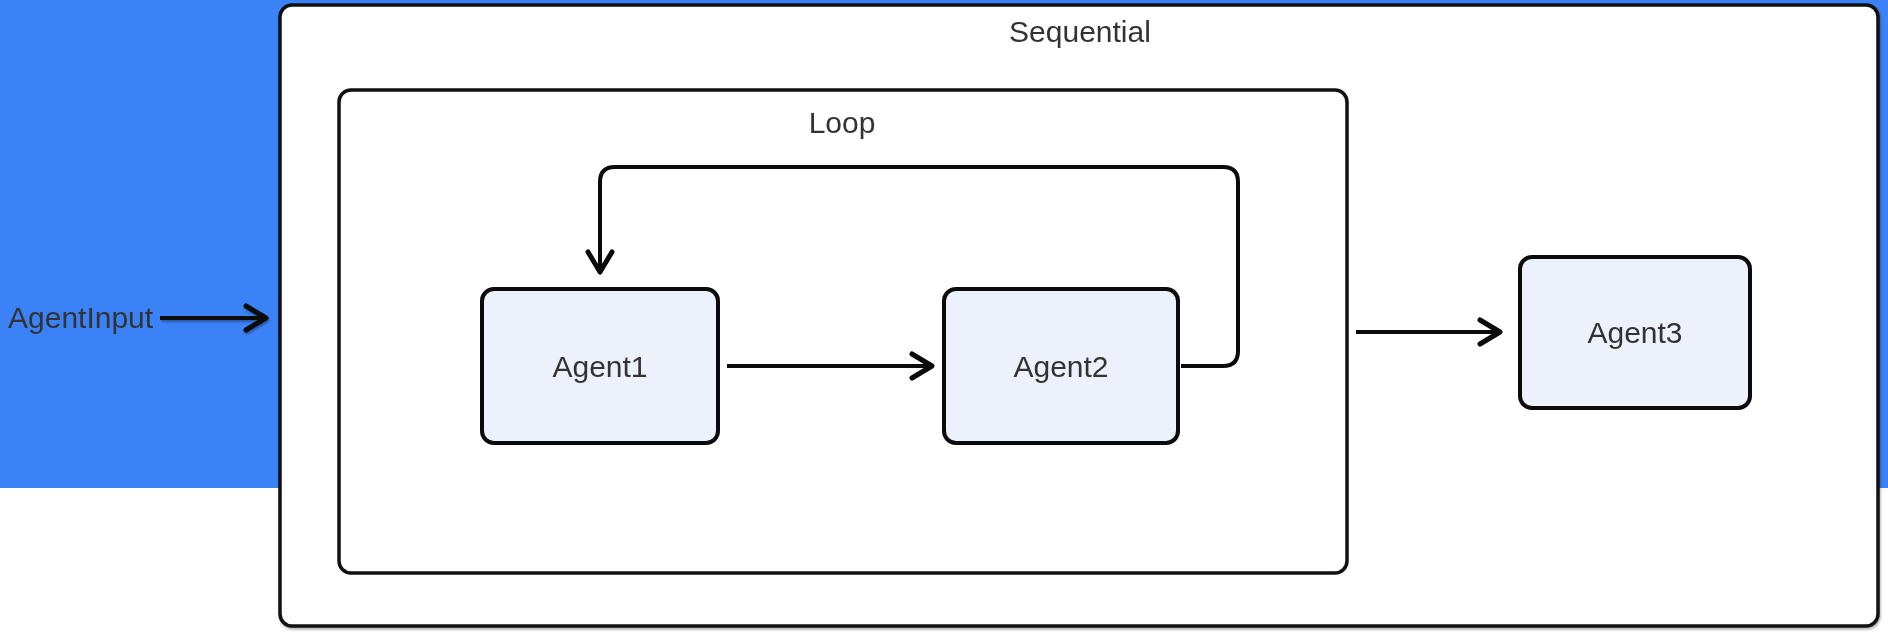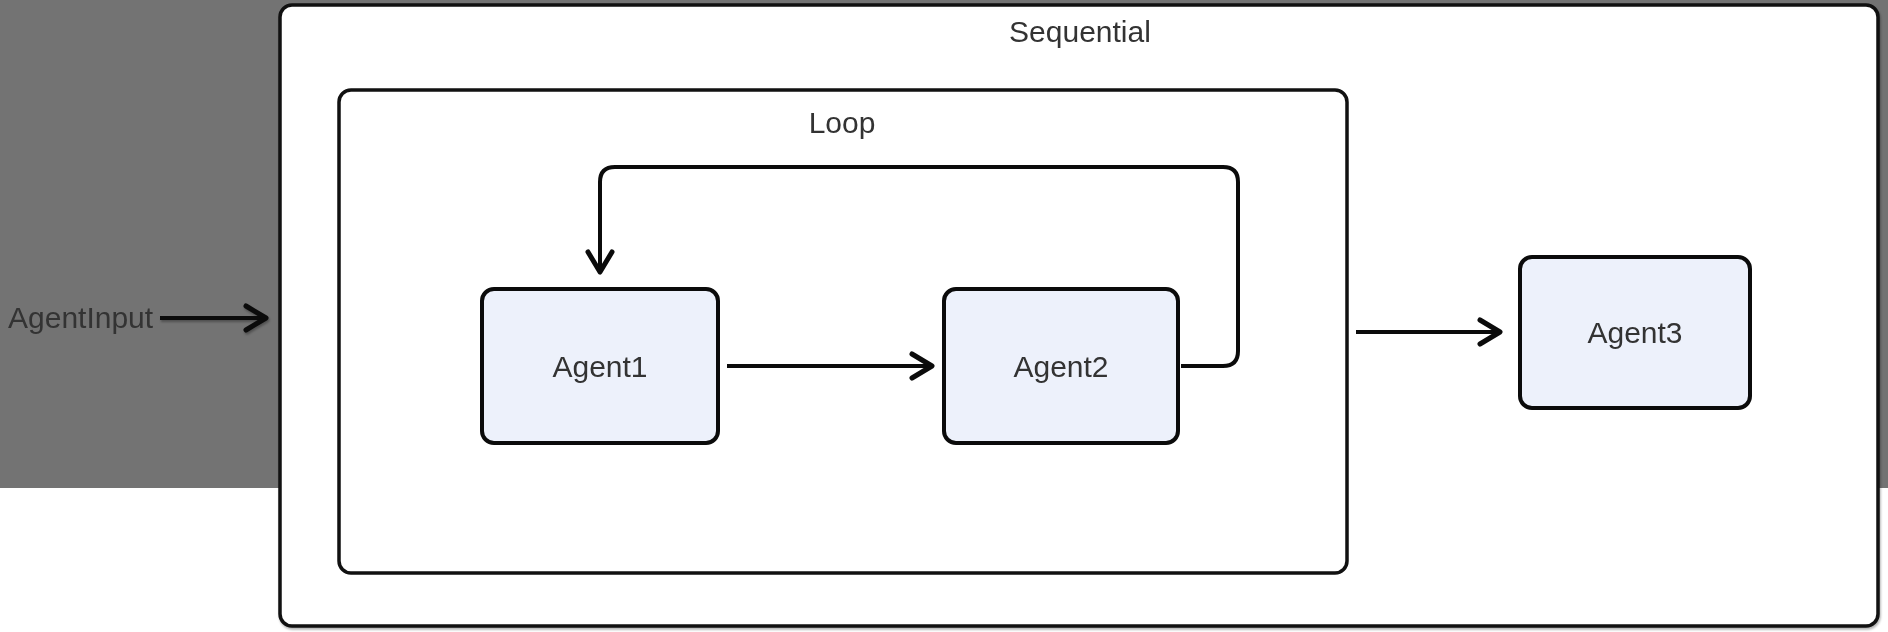--- a/index.html
+++ b/index.html
@@ -8,21 +8,21 @@
     background: #ffffff;
     width: 1888px;
     height: 632px;
     overflow: hidden;
     font-family: "Liberation Sans", sans-serif;
   }
   #canvas {
     position: relative;
     width: 1888px;
     height: 488px;
-    background: #737373;
+    background: #3b82f6;
   }
   svg { display: block; }
   .shape-group {
     filter: drop-shadow(1px 2px 1px rgba(0,0,0,0.30));
   }
   .container-box {
     fill: #ffffff;
     stroke: #111111;
     stroke-width: 3.5;
   }

